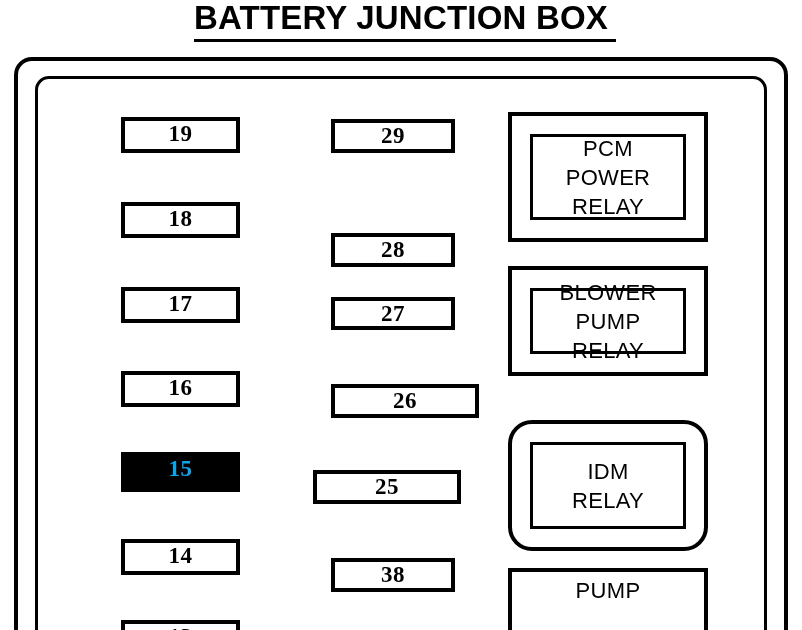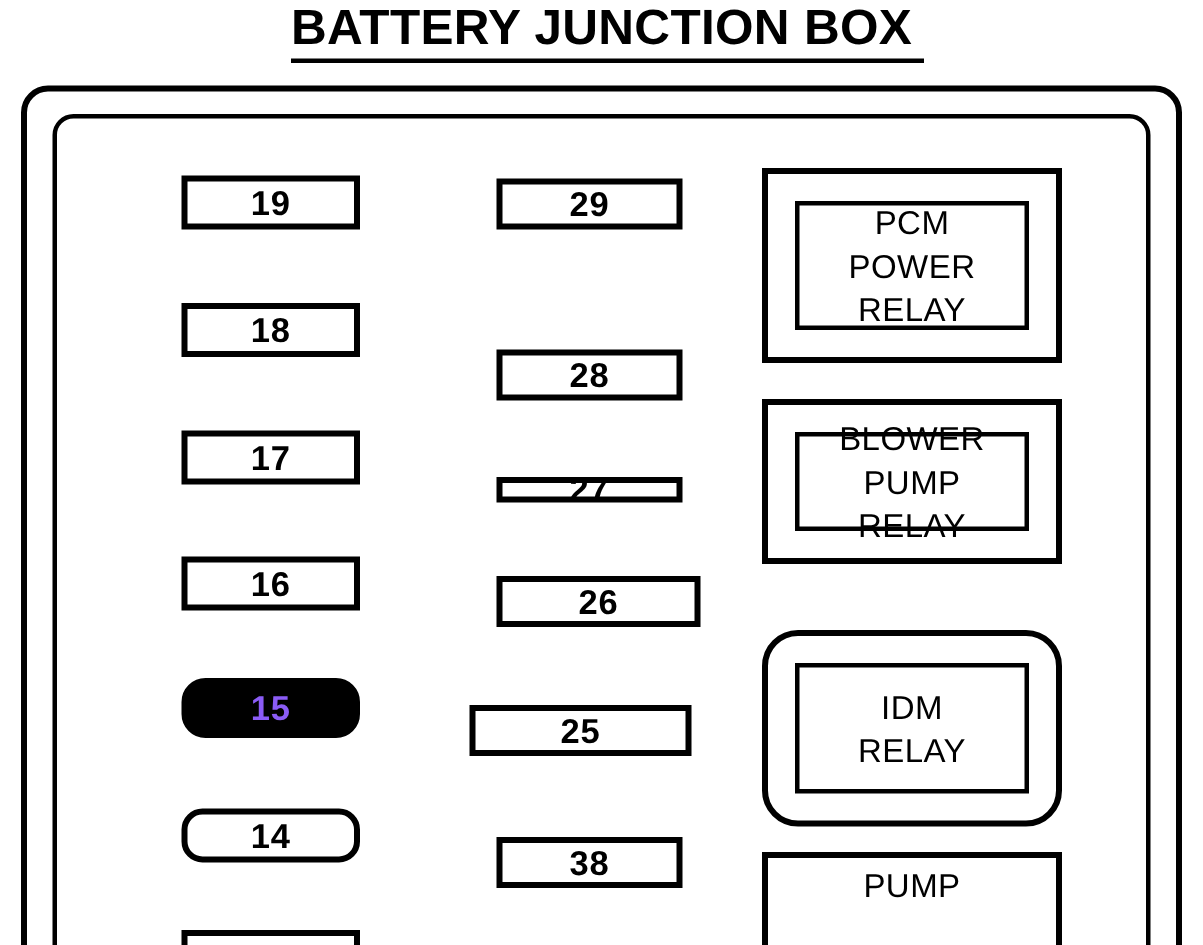--- a/index.html
+++ b/index.html
@@ -62,31 +62,30 @@
   }
 
   
   .fuse-box {
     position: absolute;
     box-sizing: border-box;
     border: 4px solid #000000;
     background: #ffffff;
     color: #000000;
     display: flex;
-    align-items: center;
     justify-content: center;
     font-size: 23px;
     font-weight: bold;
     letter-spacing: 0.5px;
+    font-family: Liberation Serif, serif;
   }
   .fuse-box.highlighted {
     background: #000000;
-    color: #8b5cf6;
+    color: #0ea5e9;
     border-color: #000000;
-    border-radius: 16px;
   }
 
   
   .relay-box {
     position: absolute;
     box-sizing: border-box;
     border: 4px solid #000000;
     background: #ffffff;
     padding: 18px;
   }
@@ -135,37 +134,37 @@
 </div>
 <div class="fuse-box" style="left:121px; top:287px; width:119px; height:36px;">
   <span>17</span>
 </div>
 <div class="fuse-box" style="left:121px; top:371px; width:119px; height:36px;">
   <span>16</span>
 </div>
 <div class="fuse-box highlighted" style="left:121px; top:452px; width:119px; height:40px;">
   <span>15</span>
 </div>
-<div class="fuse-box" style="left:121px; top:539px; width:119px; height:36px;border-radius:14px;">
+<div class="fuse-box" style="left:121px; top:539px; width:119px; height:36px;">
   <span>14</span>
 </div>
 <div class="fuse-box" style="left:121px; top:620px; width:119px; height:36px;">
   <span>13</span>
 </div>
 
 <div class="fuse-box" style="left:331px; top:119px; width:124px; height:34px;">
   <span>29</span>
 </div>
 <div class="fuse-box" style="left:331px; top:206px; width:124px; height:34px;margin-top:27px;">
   <span>28</span>
 </div>
-<div class="fuse-box" style="left:331px; top:297px; width:124px; height:17px;margin-top:21px;">
+<div class="fuse-box" style="left:331px; top:297px; width:124px; height:33px;">
   <span>27</span>
 </div>
-<div class="fuse-box" style="left:331px; top:384px; width:136px; height:34px;">
+<div class="fuse-box" style="left:331px; top:384px; width:148px; height:34px;">
   <span>26</span>
 </div>
 <div class="fuse-box" style="left:313px; top:470px; width:148px; height:34px;">
   <span>25</span>
 </div>
 <div class="fuse-box" style="left:331px; top:558px; width:124px; height:34px;">
   <span>38</span>
 </div>
 
 <div class="relay-box" style="left:508px; top:112px; width:200px; height:130px;">

